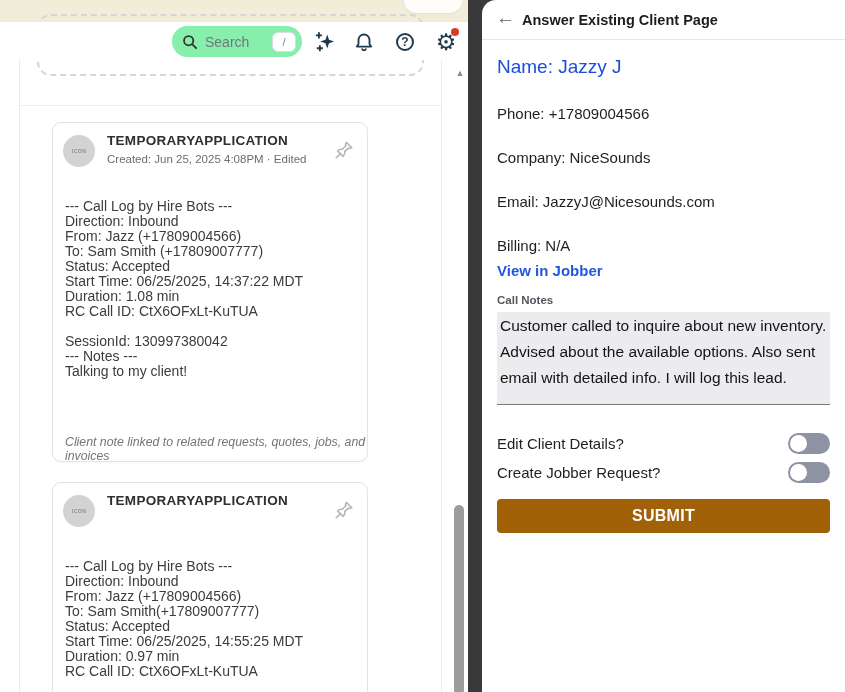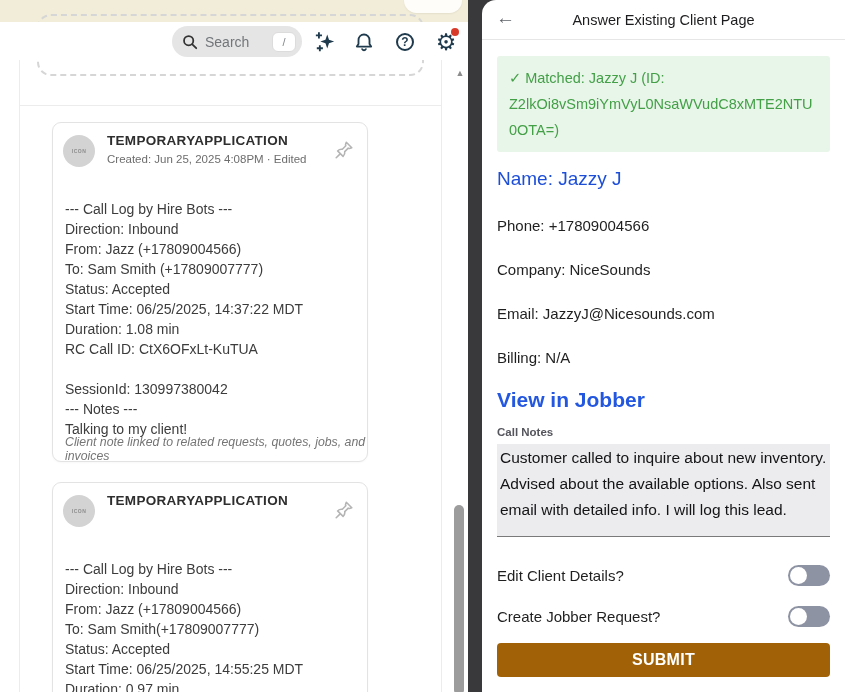--- a/index.html
+++ b/index.html
@@ -4,63 +4,63 @@
 <style>
   * { margin:0; padding:0; box-sizing:border-box; }
   html,body { width:845px; height:692px; overflow:hidden; background:#fff;
     font-family:"Liberation Sans", sans-serif; }
 
   
   #left { position:absolute; left:0; top:0; width:470px; height:692px; background:#fff; overflow:hidden; }
   .topbar { position:absolute; left:0; top:0; width:470px; height:22px; background:#f2edd8; }
   .topbar-btn { position:absolute; left:404px; top:-12px; width:58px; height:25px; background:#fffdfa; border-radius:13px; box-shadow:0 1px 2px rgba(0,0,0,.06); }
   .appbar { position:absolute; left:0; top:22px; width:470px; height:38px; background:#fff; z-index:5; }
-  .search-pill { position:absolute; left:172px; top:4px; width:130px; height:31px; background:#e5e5e5; border-radius:16px; display:flex; align-items:center; padding:0 6px 0 10px; cursor:text; }
+  .search-pill { position:absolute; left:172px; top:4px; width:130px; height:31px; background:#86efac; border-radius:16px; display:flex; align-items:center; padding:0 6px 0 10px; cursor:text; }
   .search-label { color:#72767a; font-size:14px; margin-left:7px; flex:1; }
   .slash-badge { width:24px; height:20px; background:#fff; border:1px solid #dcdcdc; border-radius:6px; color:#83878b; font-size:11px; display:flex; align-items:center; justify-content:center; }
   .hicon { position:absolute; top:8px; width:24px; height:24px; display:flex; align-items:center; justify-content:center; cursor:pointer; color:#1e3a4c; }
   .hicon.gear-wrap { font-size:23px; line-height:24px; }
   .red-dot { position:absolute; right:-1px; top:-2px; width:8px; height:8px; background:#d93b2b; border-radius:50%; }
   .q-circle { width:18px; height:18px; border:2px solid #1e3a4c; border-radius:50%; display:flex; align-items:center; justify-content:center; font-size:12px; font-weight:700; color:#1e3a4c; }
 
   .content { position:absolute; left:0; top:60px; width:470px; height:632px; background:#fff; }
   .vline-l { position:absolute; left:19px; top:0; bottom:0; border-left:1px solid #ececec; }
   .vline-r { position:absolute; left:441px; top:0; bottom:0; border-left:1px solid #ececec; }
   .dashed-box { position:absolute; left:37px; top:-46px; width:387px; height:62px; border:2px dashed #d6d6d6; border-radius:14px; }
   .hdivider { position:absolute; left:20px; top:45px; width:421px; height:1px; background:#ececec; }
 
   .note-card { position:absolute; left:52px; width:316px; background:#fff; border:1px solid #e3e3e3; border-radius:9px; box-shadow:0 1px 2px rgba(0,0,0,.03); }
   #card1 { top:62px; height:340px; }
   #card2 { top:422px; height:290px; }
   .avatar { position:absolute; left:10px; top:12px; width:32px; height:32px; background:#d3d3d3; border-radius:50%; display:flex; align-items:center; justify-content:center; font-size:5px; letter-spacing:.5px; color:#8d8d8d; font-weight:700; }
   .card-title { position:absolute; left:54px; top:10px; font-size:13.5px; font-weight:700; color:#2e2e2e; letter-spacing:.3px; }
   .card-meta { position:absolute; left:54px; top:30px; font-size:11.5px; color:#6d6d6d; }
   .pin { position:absolute; right:12px; top:16px; width:22px; height:22px; cursor:pointer; }
-  .card-body { position:absolute; left:12px; top:76px; right:10px; font-size:14px; line-height:20px; color:#3c3c3c; white-space:pre-line; }
+  .card-body { position:absolute; left:12px; top:76px; right:10px; font-size:14px; line-height:15px; color:#3c3c3c; white-space:pre-line; }
   .card-footer { position:absolute; left:12px; top:312px; font-size:12.3px; font-style:italic; color:#757575; }
 
   .sb-arrow { position:absolute; left:452px; top:8px; width:16px; height:14px; color:#8c8c8c; font-size:9px; text-align:center; cursor:pointer; }
   .sb-thumb { position:absolute; left:454px; top:445px; width:10px; height:190px; background:#9c9c9c; border-radius:5px; cursor:grab; }
 
   
   #darkstrip { position:absolute; left:468px; top:0; width:30px; height:692px; background:#39393b; z-index:8; }
   #panel { position:absolute; left:482px; top:0; width:363px; height:692px; background:#fff; border-top-left-radius:14px; z-index:9; overflow:hidden; }
   .p-header { position:relative; height:40px; border-bottom:1px solid #e6e6e6; }
   .back-arrow { position:absolute; left:14px; top:7px; font-size:19px; color:#5f6368; cursor:pointer; }
-  .p-title { text-align:center; line-height:40px; font-size:14.5px; font-weight:400; color:#1d1d1f; }
+  .p-title { line-height:40px; font-size:14.5px; font-weight:700; color:#1d1d1f;padding-left:40px; }
   .p-body { padding:0 15px; }
   .banner { margin-top:16px; background:#e8f5e9; border-radius:3px; padding:9px 12px; color:#43a047; font-size:14.5px; line-height:26px; overflow-wrap:break-word; word-break:break-word; }
   .name-line { margin-top:16px; font-size:19px; color:#1d4ed8; }
   .detail { margin-top:27px; font-size:15px; color:#1f1f1f; }
-  .jobber-link { display:inline-block; margin-top:22px; font-size:21px; font-weight:700; color:#2457e0; text-decoration:none; cursor:pointer; }
+  .jobber-link { display:inline-block; margin-top:8px; font-size:15px; font-weight:700; color:#2457e0; text-decoration:none; cursor:pointer; }
   .notes-label { margin-top:14px; font-size:11.5px; font-weight:600; color:#55555e; }
   .notes-area { margin-top:6px; width:100%; height:93px; background:#ececee; border:0; border-bottom:1px solid #7a7a7a; font-family:inherit; font-size:15.5px; line-height:26px; color:#141417; padding:1px 3px; resize:none; outline:none; }
   .toggle-row { display:flex; align-items:center; justify-content:space-between; }
   .toggle-row.first { margin-top:24px; }
-  .toggle-row.second { margin-top:20px;gap:44px; }
+  .toggle-row.second { margin-top:8px;gap:44px; }
   .toggle-label { font-size:15px; color:#1f1f1f; }
   .toggle { position:relative; width:42px; height:21px; background:#8e93a4; border-radius:11px; cursor:pointer; }
   .knob { position:absolute; left:2px; top:2px; width:17px; height:17px; background:#fff; border-radius:50%; }
   .submit-btn { margin-top:16px; width:100%; height:34px; background:#a16207; border:0; border-radius:4px; color:#fff; font-family:inherit; font-size:16px; font-weight:700; letter-spacing:.3px; cursor:pointer; }
 </style>
 </head>
 <body>
 
 <div id="left">
   <div class="topbar">
@@ -151,21 +151,20 @@
 </div>
 
 <div id="darkstrip"></div>
 
 <div id="panel">
   <div class="p-header">
     <span class="back-arrow">←</span>
     <div class="p-title">Answer Existing Client Page</div>
   </div>
   <div class="p-body">
-    <div class="banner">✓ Matched: Jazzy J (ID: Z2lkOi8vSm9iYmVyL0NsaWVudC8xMTE2NTU0OTA=)</div>
     <div class="name-line">Name: Jazzy J</div>
     <div class="detail">Phone: +17809004566</div>
     <div class="detail">Company: NiceSounds</div>
     <div class="detail">Email: JazzyJ@Nicesounds.com</div>
     <div class="detail">Billing: N/A</div>
     <a class="jobber-link">View in Jobber</a>
     <div class="notes-label">Call Notes</div>
     <textarea class="notes-area" style="">Customer called to inquire about new inventory. Advised about the available options. Also sent email with detailed info. I will log this lead.</textarea>
     <div class="toggle-row first">
       <span class="toggle-label">Edit Client Details?</span>

